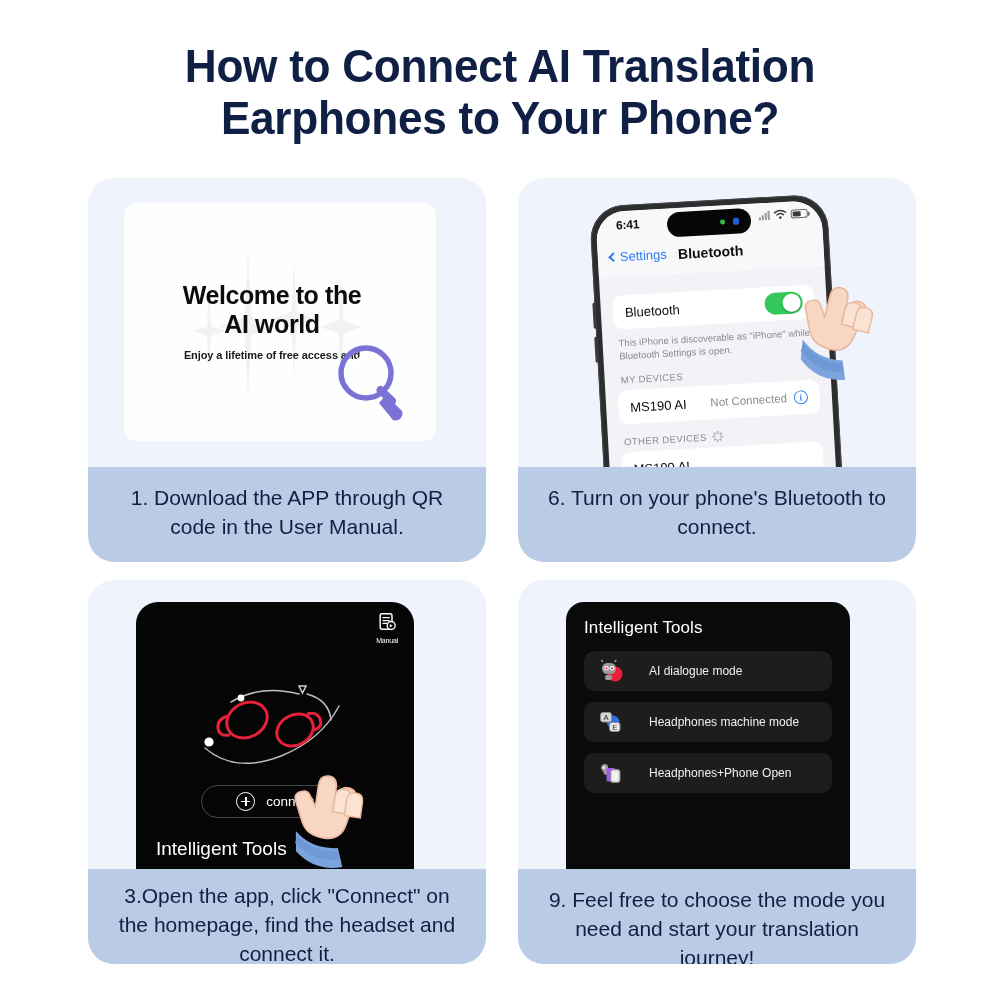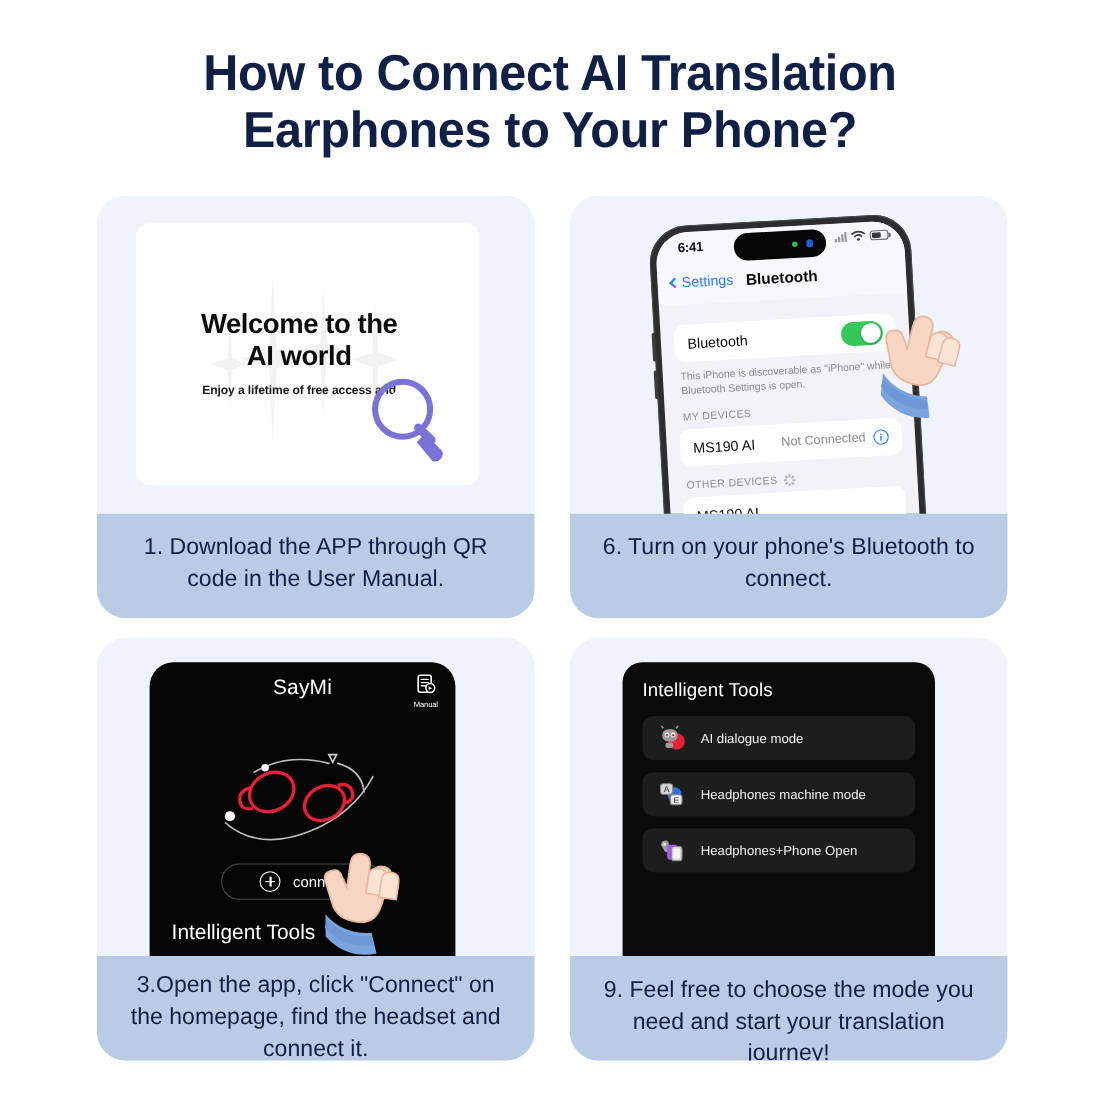--- a/index.html
+++ b/index.html
@@ -272,21 +272,21 @@
     left: 48px; top: 22px;
     width: 284px; height: 272px;
     background: #0a0a0a;
     border-radius: 18px 18px 0 0;
     overflow: hidden;
     padding: 16px 18px 0 18px;
   }
   .tools-title { color: #fff; font-size: 17px; margin-bottom: 13px; letter-spacing: .1px; }
   .tool-row {
     height: 40px; background: #1d1d1d; border-radius: 10px;
-    display: flex; align-items: center; gap: 13px;
+    display: flex; align-items: center; gap: 25px;
     padding: 0 14px; margin-bottom: 11px;
   }
   .tool-row .tname { color: #f0f0f0; font-size: 12px; }
   .tool-ico { width: 26px; height: 26px; position: relative; flex: 0 0 26px; }
 </style>
 </head>
 <body>
 
 <div class="page">
 
@@ -422,21 +422,20 @@
             </g>
           </svg>
         </div>
       </div>
       <div class="caption">6. Turn on your phone's Bluetooth to connect.</div>
     </div>
 
     <div class="card">
       <div class="card-media">
         <div class="app-screen">
-          <div class="app-title">SayMi</div>
 
           <div class="manual">
             <svg width="20" height="20" viewBox="0 0 22 22">
               <rect x="3.5" y="2" width="13" height="17" rx="2.2" fill="none" stroke="#ffffff" stroke-width="1.6"></rect>
               <line x1="6.6" y1="6.2" x2="13.4" y2="6.2" stroke="#fff" stroke-width="1.4" stroke-linecap="round"></line>
               <line x1="6.6" y1="9.4" x2="13.4" y2="9.4" stroke="#fff" stroke-width="1.4" stroke-linecap="round"></line>
               <line x1="6.6" y1="12.6" x2="11" y2="12.6" stroke="#fff" stroke-width="1.4" stroke-linecap="round"></line>
               <circle cx="15.6" cy="14.8" r="4.4" fill="#050505" stroke="#fff" stroke-width="1.5"></circle>
               <path d="M14 13.2 l3.4 1.8 l-3.4 1.8 Z" fill="#fff"></path>
             </svg>

